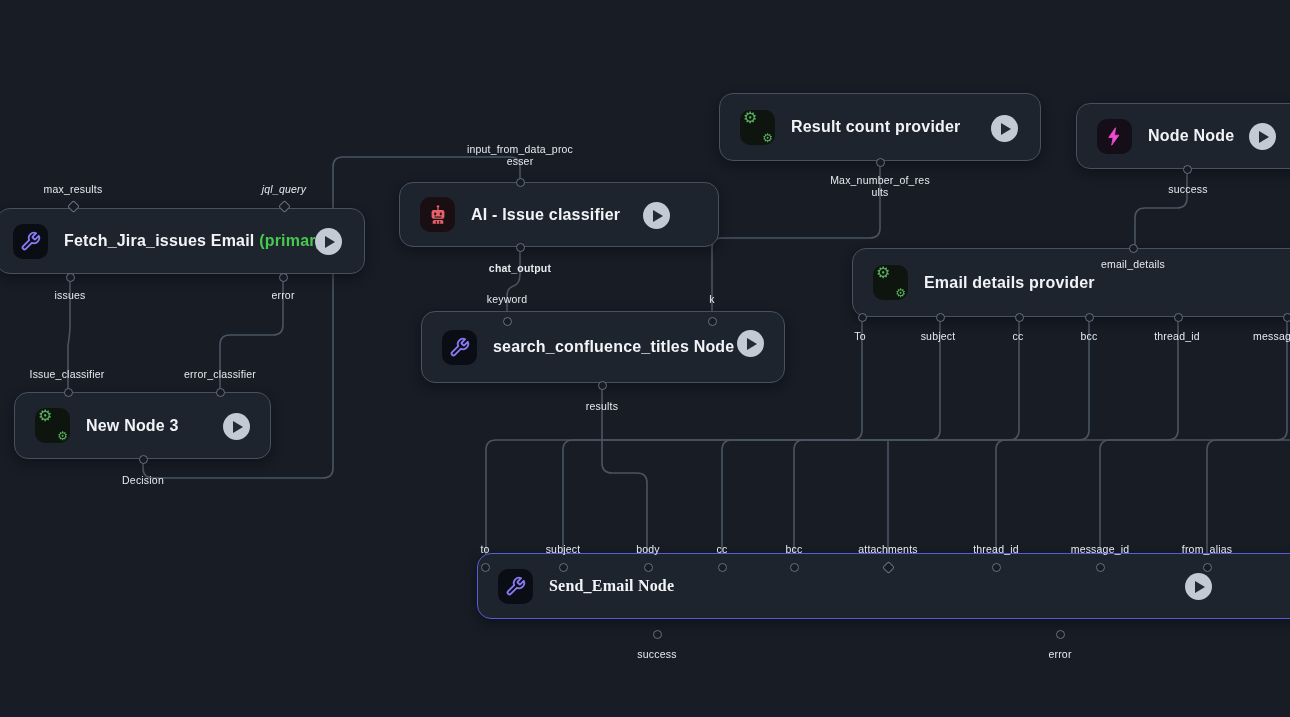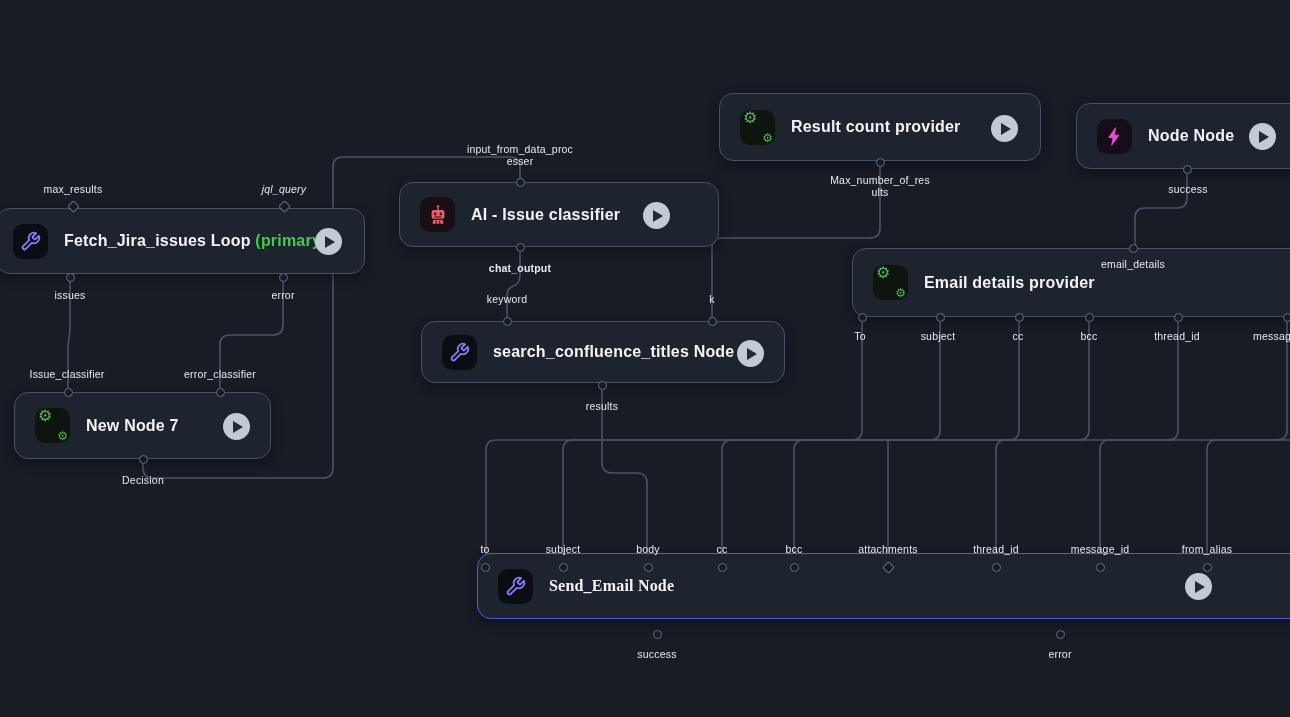--- a/index.html
+++ b/index.html
@@ -53,21 +53,21 @@
     <path d="M1290 440 H1217 Q1207 440 1207 450 V567"></path>
     <path d="M888 441 V562"></path>
   </svg>
 
   <div class="node" style="left:-4px;top:208px;width:369px;height:66px;padding-left:16px;">
     <div class="tile tile-purple">
       <svg width="21" height="21" viewBox="0 0 24 24" fill="none" stroke="#8b7af7" stroke-width="2.1" stroke-linecap="round" stroke-linejoin="round">
         <path d="M14.7 6.3a1 1 0 0 0 0 1.4l1.6 1.6a1 1 0 0 0 1.4 0l3.77-3.77a6 6 0 0 1-7.94 7.94l-6.91 6.91a2.12 2.12 0 0 1-3-3l6.91-6.91a6 6 0 0 1 7.94-7.94l-3.76 3.76z"></path>
       </svg>
     </div>
-    <span class="title"><span>Fetch_Jira_issues Loop</span> <span class="suffix">(primary)</span></span>
+    <span class="title"><span>Fetch_Jira_issues Email</span> <span class="suffix">(primary)</span></span>
     <div class="play" style="left:318px;top:19px;">
         <span class="tri"></span>
       </div>
   </div>
 
   <div class="node" style="left:375px;top:182px;width:320px;height:65px;margin-left:24px;">
     <div class="tile tile-red">
       <svg width="22" height="22" viewBox="0 0 24 24">
         <circle cx="12" cy="2.7" r="1.4" fill="#e5606a"></circle>
         <rect x="11.3" y="3.8" width="1.4" height="2.9" fill="#e5606a"></rect>
@@ -110,38 +110,38 @@
   </div>
 
   <div class="node" style="left:852px;top:248px;width:470px;height:69px;">
     <div class="tile tile-green">
       <span class="gear1">⚙</span>
         <span class="gear2">⚙</span>
     </div>
     <span class="title">Email details provider</span>
   </div>
 
-  <div class="node" style="left:421px;top:321px;width:364px;height:62px;">
+  <div class="node" style="left:421px;top:311px;width:364px;height:72px;">
     <div class="tile tile-purple">
       <svg width="21" height="21" viewBox="0 0 24 24" fill="none" stroke="#8b7af7" stroke-width="2.1" stroke-linecap="round" stroke-linejoin="round">
         <path d="M14.7 6.3a1 1 0 0 0 0 1.4l1.6 1.6a1 1 0 0 0 1.4 0l3.77-3.77a6 6 0 0 1-7.94 7.94l-6.91 6.91a2.12 2.12 0 0 1-3-3l6.91-6.91a6 6 0 0 1 7.94-7.94l-3.76 3.76z"></path>
       </svg>
     </div>
     <span class="title">search_confluence_titles Node</span>
     <div class="play" style="left:315px;top:18px;">
         <span class="tri"></span>
       </div>
   </div>
 
   <div class="node" style="left:14px;top:392px;width:257px;height:67px;">
     <div class="tile tile-green">
       <span class="gear1">⚙</span>
         <span class="gear2">⚙</span>
     </div>
-    <span class="title">New Node 7</span>
+    <span class="title">New Node 3</span>
     <div class="play" style="left:208px;top:20px;">
         <span class="tri"></span>
       </div>
   </div>
 
   <div class="node selected" style="left:477px;top:553px;width:911px;height:66px;font-family:Liberation Serif, serif;">
     <div class="tile tile-purple">
       <svg width="21" height="21" viewBox="0 0 24 24" fill="none" stroke="#8b7af7" stroke-width="2.1" stroke-linecap="round" stroke-linejoin="round">
         <path d="M14.7 6.3a1 1 0 0 0 0 1.4l1.6 1.6a1 1 0 0 0 1.4 0l3.77-3.77a6 6 0 0 1-7.94 7.94l-6.91 6.91a2.12 2.12 0 0 1-3-3l6.91-6.91a6 6 0 0 1 7.94-7.94l-3.76 3.76z"></path>
       </svg>

